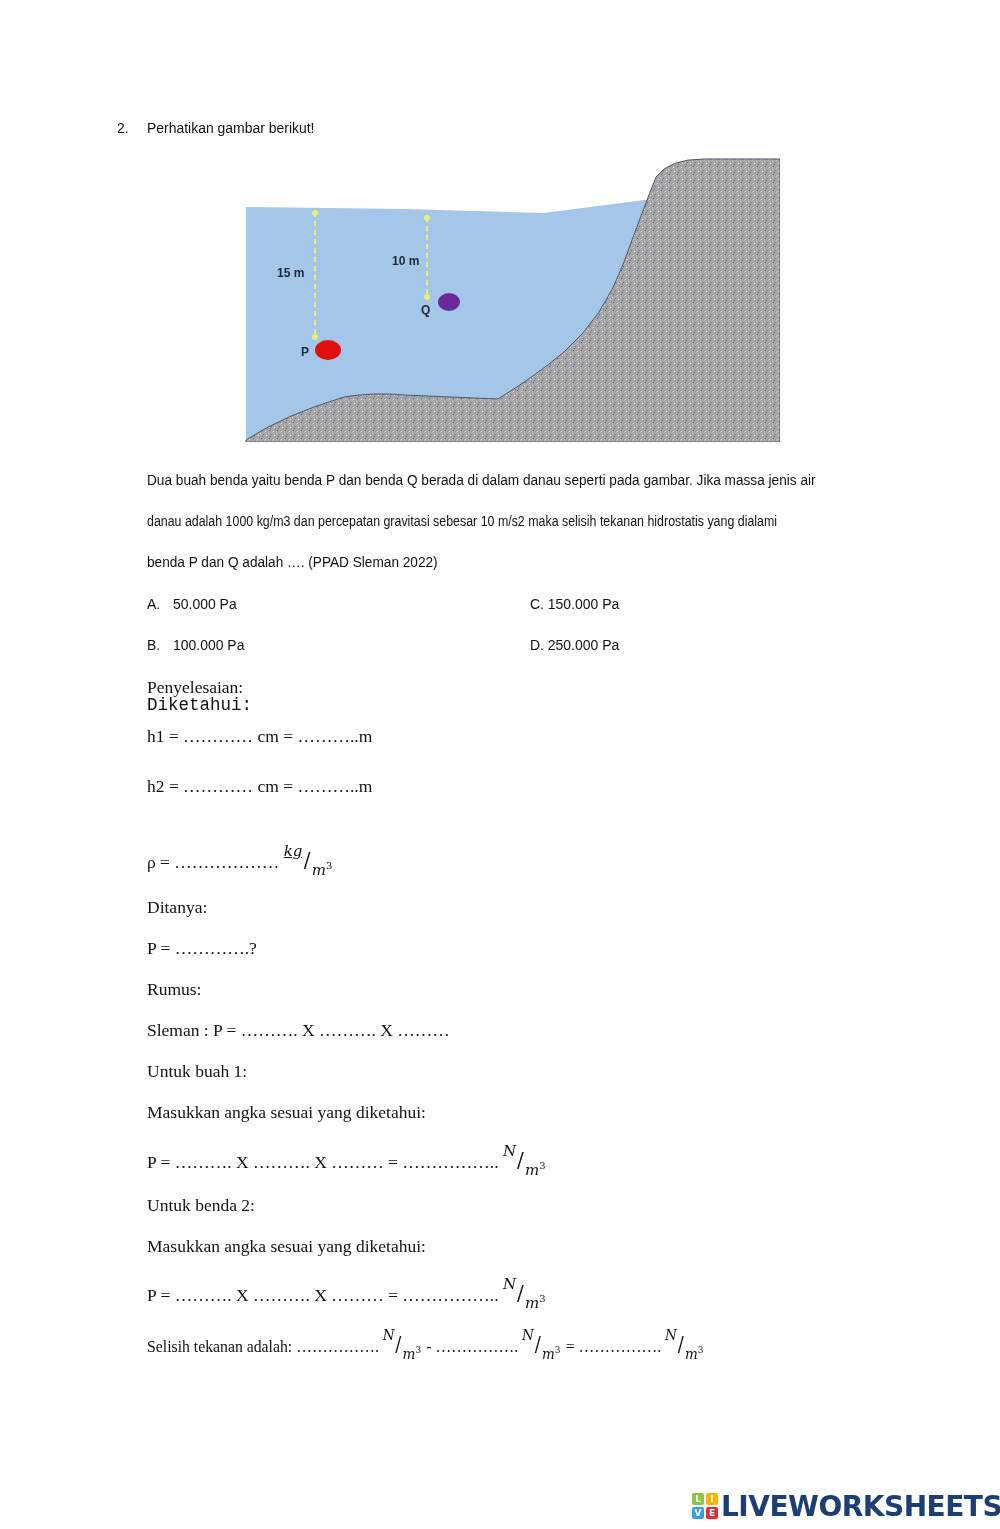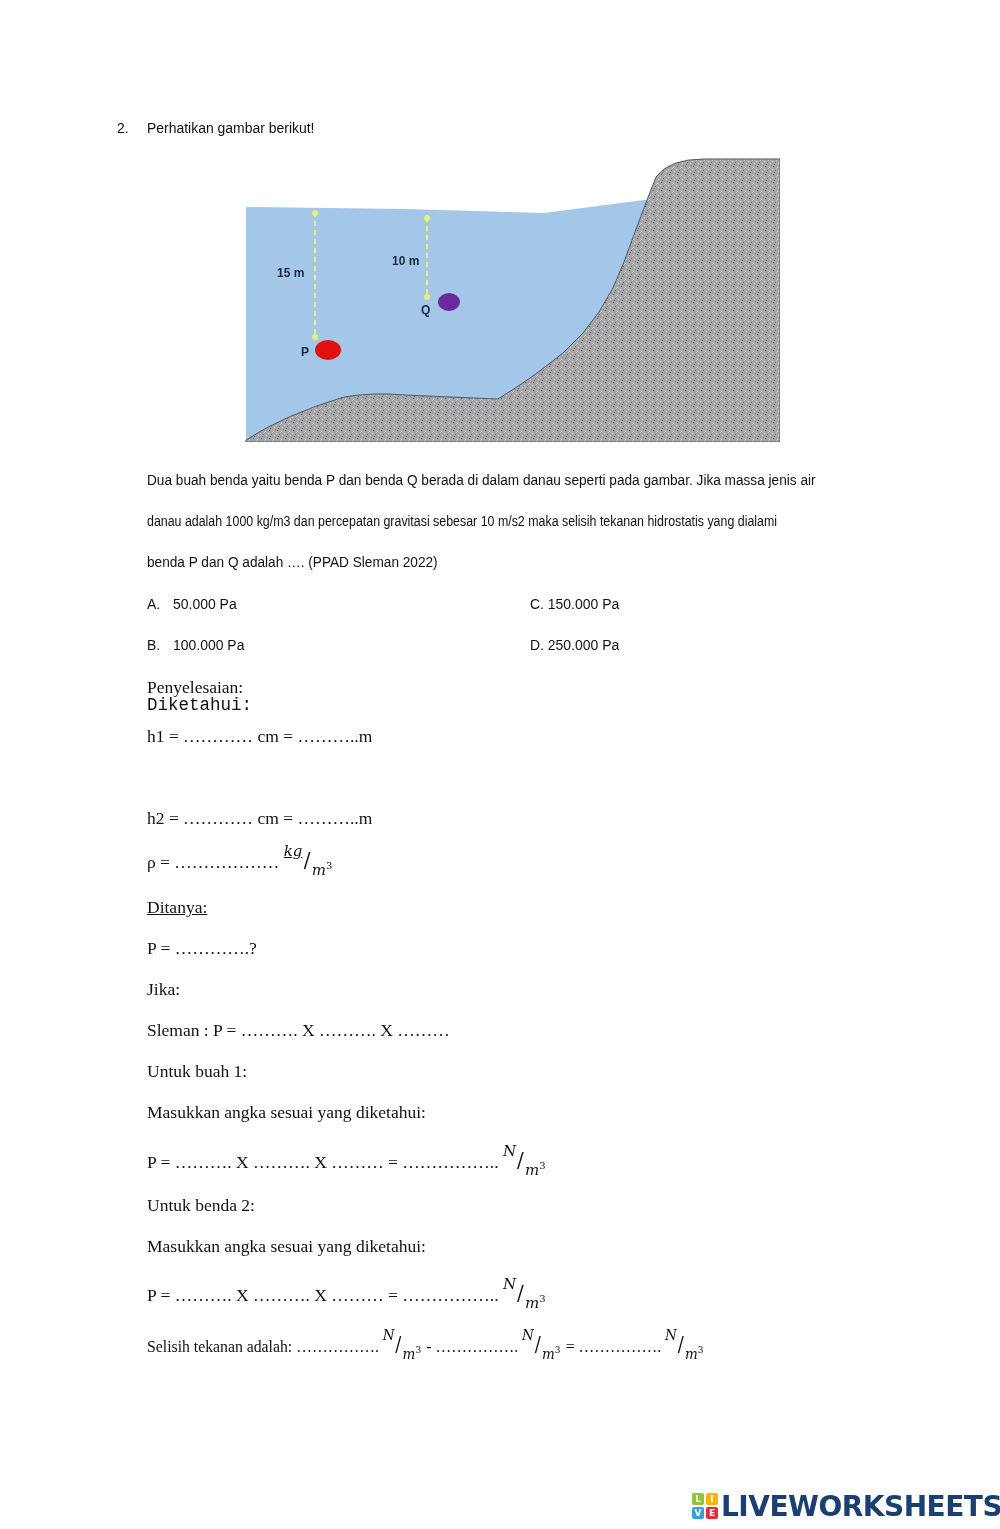--- a/index.html
+++ b/index.html
@@ -79,32 +79,32 @@
   <span>150.000 Pa</span>
 </div>
 <div class="abs sans opt" style="left:530px; top:636px;">
   <span>D.</span>
   <span>250.000 Pa</span>
 </div>
 
 <div class="abs serif line" style="top:677px;">Penyelesaian:</div>
 <div class="abs serif line" style="top:695px;font-family:Liberation Mono, monospace;">Diketahui:</div>
 <div class="abs serif line" style="top:726px;">h1 = ………… cm = ………..m</div>
-<div class="abs serif line" style="top:808px;">h2 = ………… cm = ………..m</div>
+<div class="abs serif line" style="top:776px;">h2 = ………… cm = ………..m</div>
 <div class="abs serif line" style="top:848px;">
   <span>ρ = ………………</span>
   <span class="frac kg">
     <span class="num">kg</span>
     <span class="slash">/</span>
     <span class="den"><span>m</span><sup>3</sup></span>
   </span>
 </div>
-<div class="abs serif line" style="top:897px;text-decoration:underline;">Ditanya:</div>
+<div class="abs serif line" style="top:897px;">Ditanya:</div>
 <div class="abs serif line" style="top:938px;">P = ………….?</div>
-<div class="abs serif line" style="top:979px;">Jika:</div>
+<div class="abs serif line" style="top:979px;">Rumus:</div>
 <div class="abs serif line" style="top:1020px;">Sleman : P = ………. X ………. X ………</div>
 <div class="abs serif line" style="top:1061px;">Untuk buah 1:</div>
 <div class="abs serif line" style="top:1102px;">Masukkan angka sesuai yang diketahui:</div>
 <div class="abs serif line" style="top:1148px;">
   <span>P = ………. X ………. X ……… = ……………..</span>
   <span class="frac">
     <span class="num">N</span>
     <span class="slash">/</span>
     <span class="den"><span>m</span><sup>3</sup></span>
   </span>

